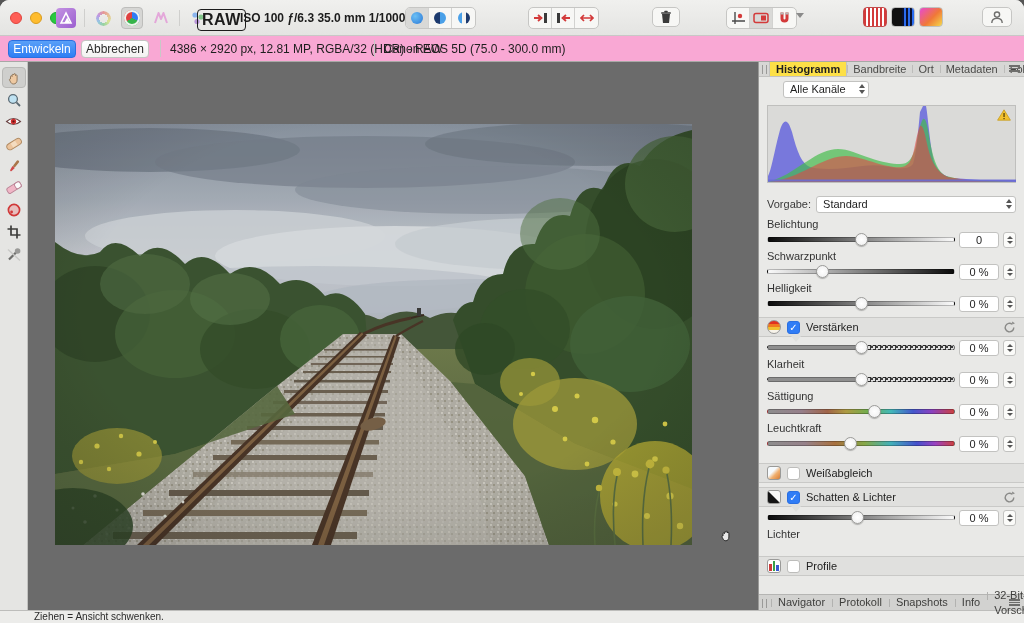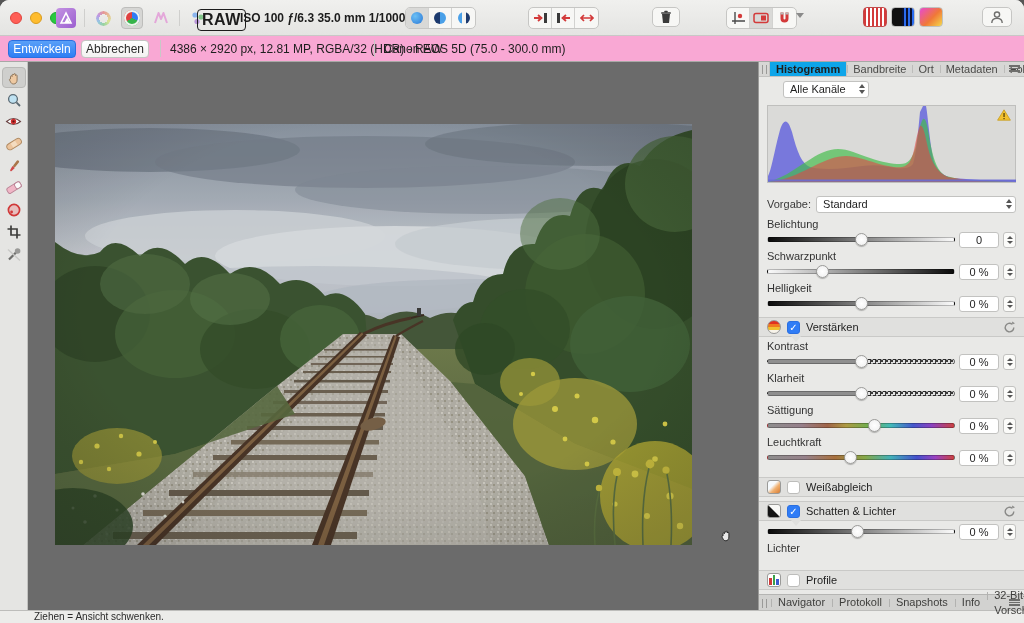--- a/index.html
+++ b/index.html
@@ -72,21 +72,21 @@
   .cursor-hand { position:absolute; left:691px; top:466px; }
 
   
   .panel { width:266px; background:#e9e9e7; border-left:1px solid #9a9a98; display:flex; flex-direction:column; font-size:11px; color:#3a3a3a;}
   .tabstrip { position:relative; height:15px; background:#d7d7d5; border-bottom:1px solid #c2c2c0;
               display:flex; align-items:stretch; padding-left:10px; }
   .grip { position:absolute; left:3px; top:3px; width:5px; height:9px;
           border-left:1.5px solid #9a9a98; border-right:1.5px solid #9a9a98; }
   .tab { padding:1px 6px; line-height:13px; color:#4a4a48; position:relative; }
   .tab:not(:first-child)::before{ content:""; position:absolute; left:0; top:3px; width:1px; height:8px; background:#bcbcba;}
-  .tab.active { background:#0ea5e9; font-weight:bold; color:#1e1e1e; border-left:1px solid #c2c2c0; border-right:1px solid #c2c2c0;}
+  .tab.active { background:#fde047; font-weight:bold; color:#1e1e1e; border-left:1px solid #c2c2c0; border-right:1px solid #c2c2c0;}
   .tab.active::before{ display:none; }
   .panelmenu { position:absolute; right:4px; top:3px; width:11px; height:9px; }
   .panelmenu i { display:block; height:1.5px; background:#6e6e6c; margin-bottom:1.2px; }
 
   .channelrow { height:24px; padding:4px 24px 0; }
   .select { position:relative; background:#fff; border:1px solid #c2c2c0; border-radius:3px;
             height:17px; line-height:15px; padding:0 16px 0 6px; color:#1e1e1e; }
   .select .updown { position:absolute; right:3px; top:2px; }
   .updown i { display:block; width:0; height:0; border-left:3px solid transparent; border-right:3px solid transparent; }
   .updown i.up { border-bottom:4px solid #555; margin-bottom:2px; }
@@ -601,21 +601,20 @@
         <span class="cb on"></span>
         <span class="stitle">Verstärken</span>
         <svg class="reset" viewBox="0 0 13 13">
             <path d="M10.8 6.5 a4.3 4.3 0 1 1 -1.6-3.3" fill="none" stroke="#8a8a88" stroke-width="1.4"></path>
             <path d="M9 .6 L9.4 3.6 L12 2.2 Z" fill="#8a8a88"></path>
           </svg>
         <i class="notch"></i>
       </div>
       <div class="sliders">
         <div class="srow">
-          <div class="slabel">Kontrast</div>
           <div class="sctl">
             <div class="track track-checker">
                 <span class="knob" style="left: 50%;"></span>
               </div>
             <div class="vbox">0 %</div>
             <div class="stepper">
                 <i class="up"></i>
                 <i class="dn"></i>
               </div>
           </div>

